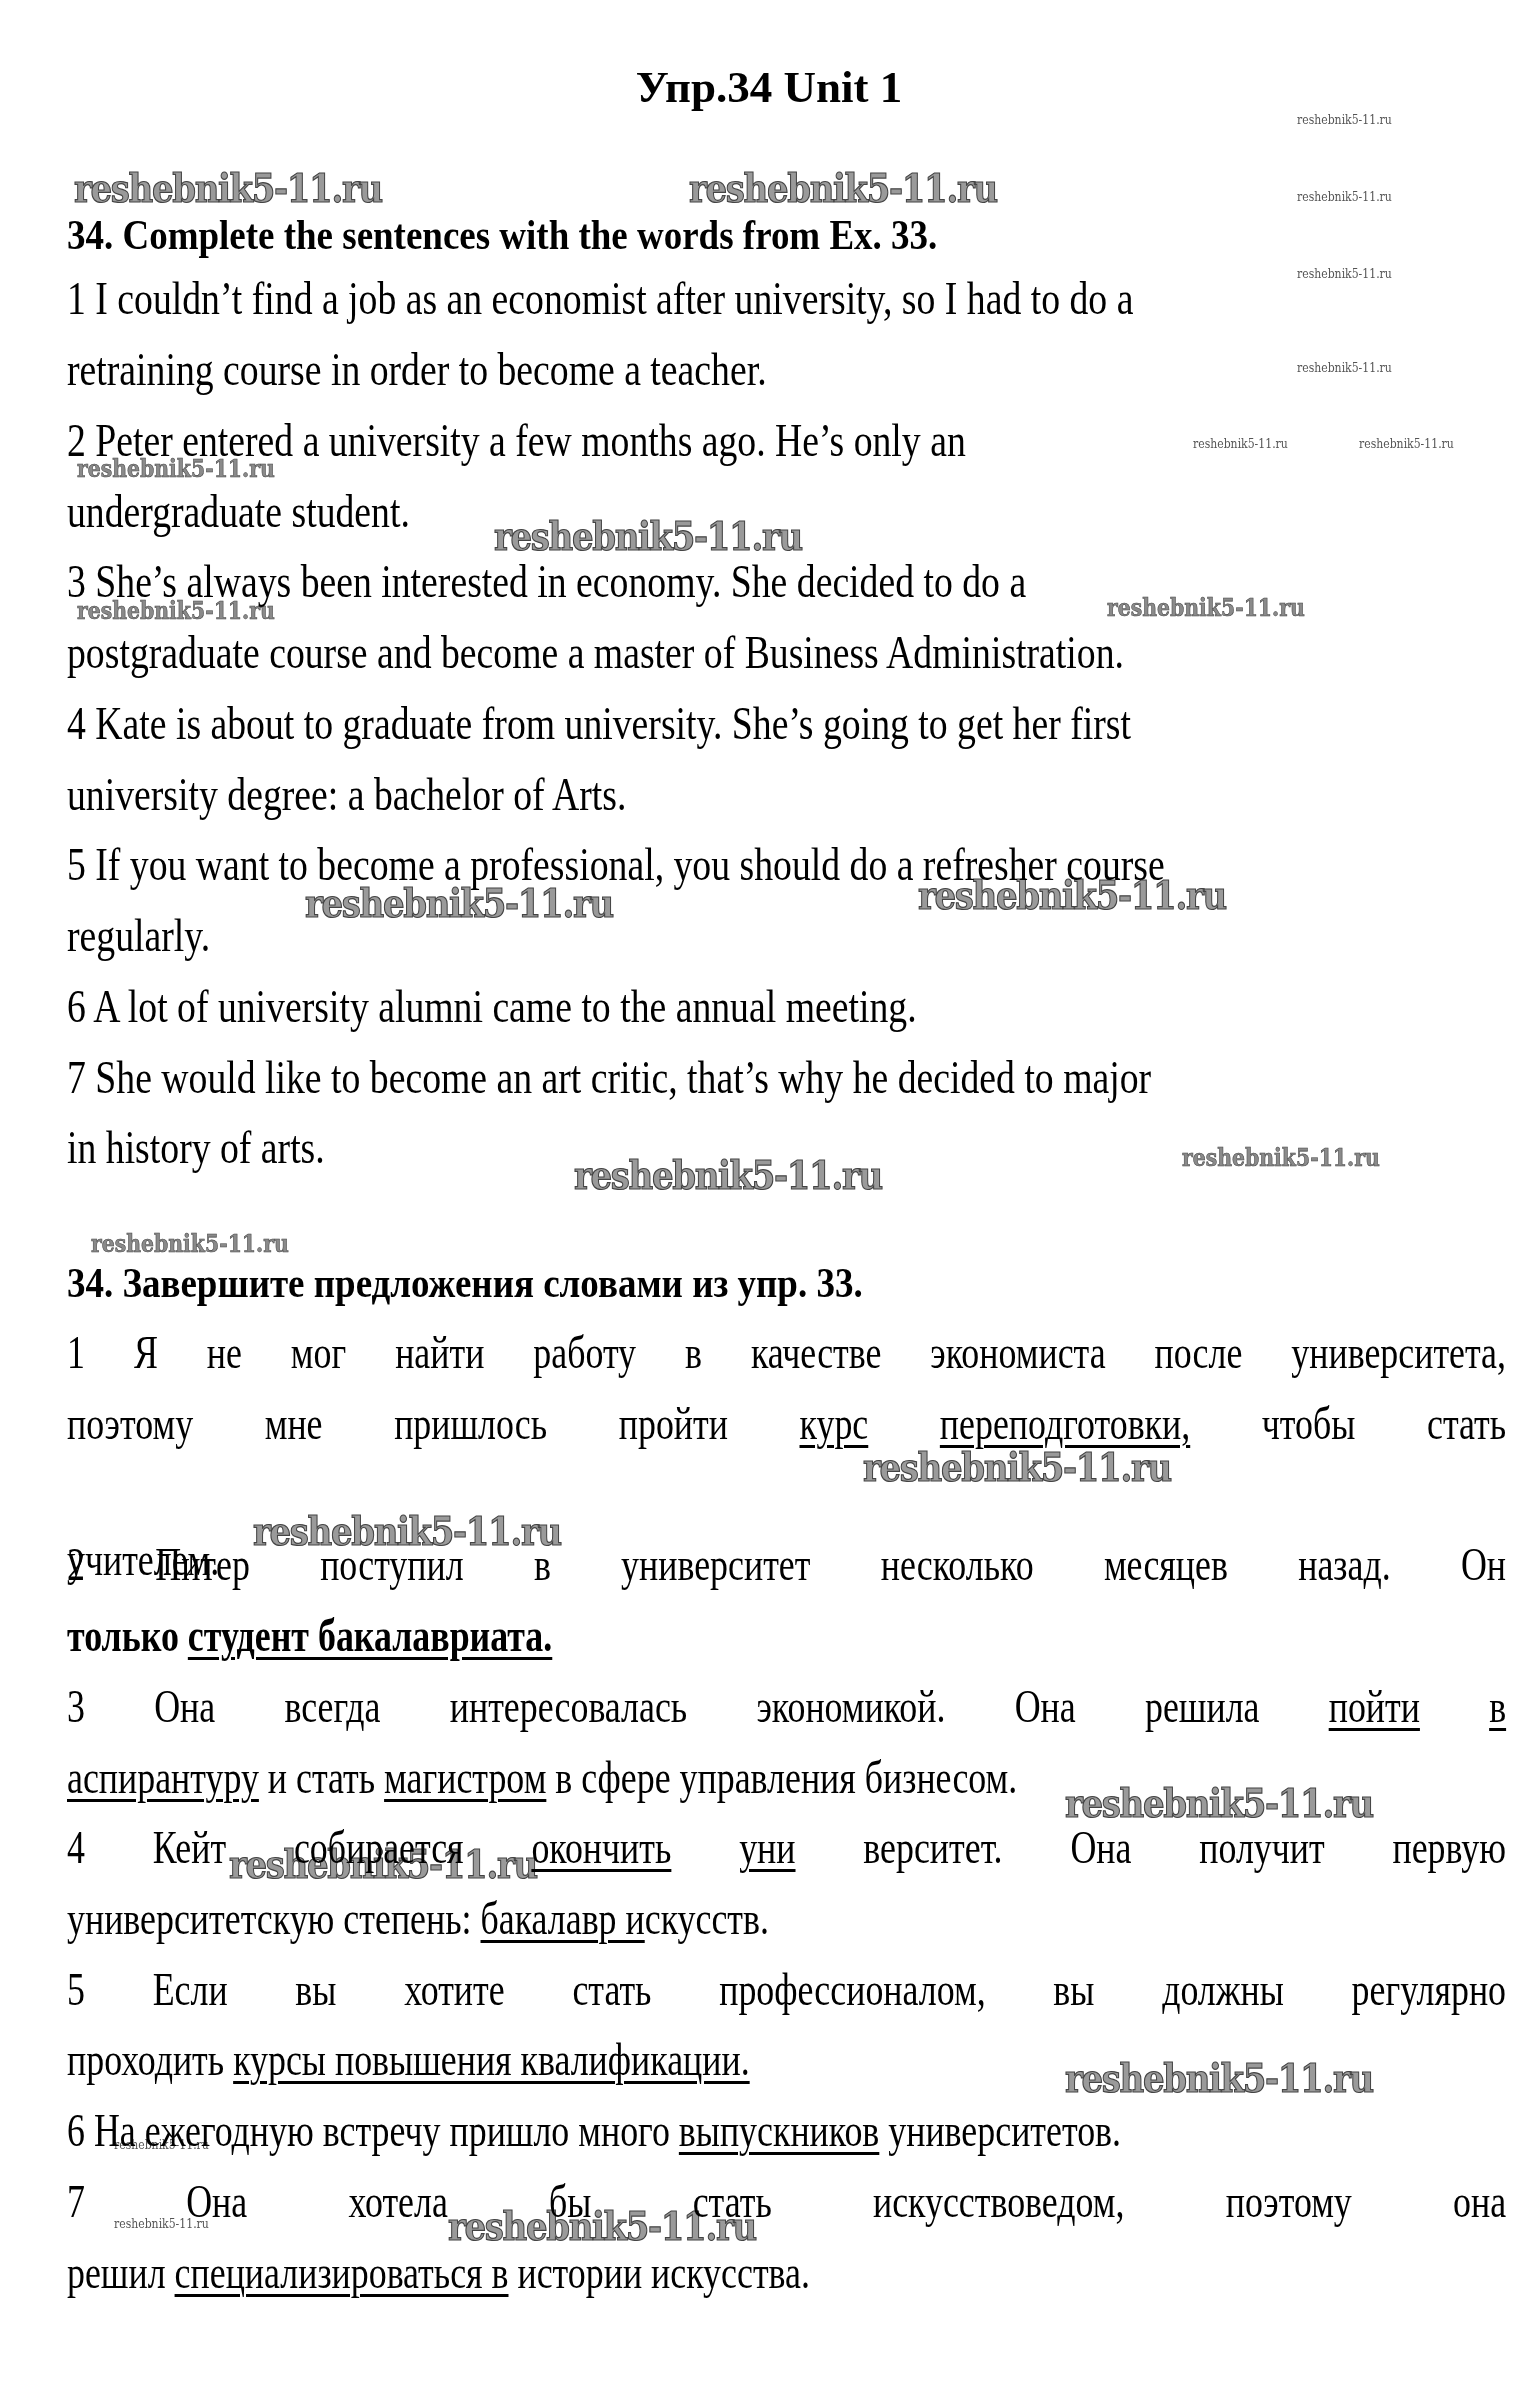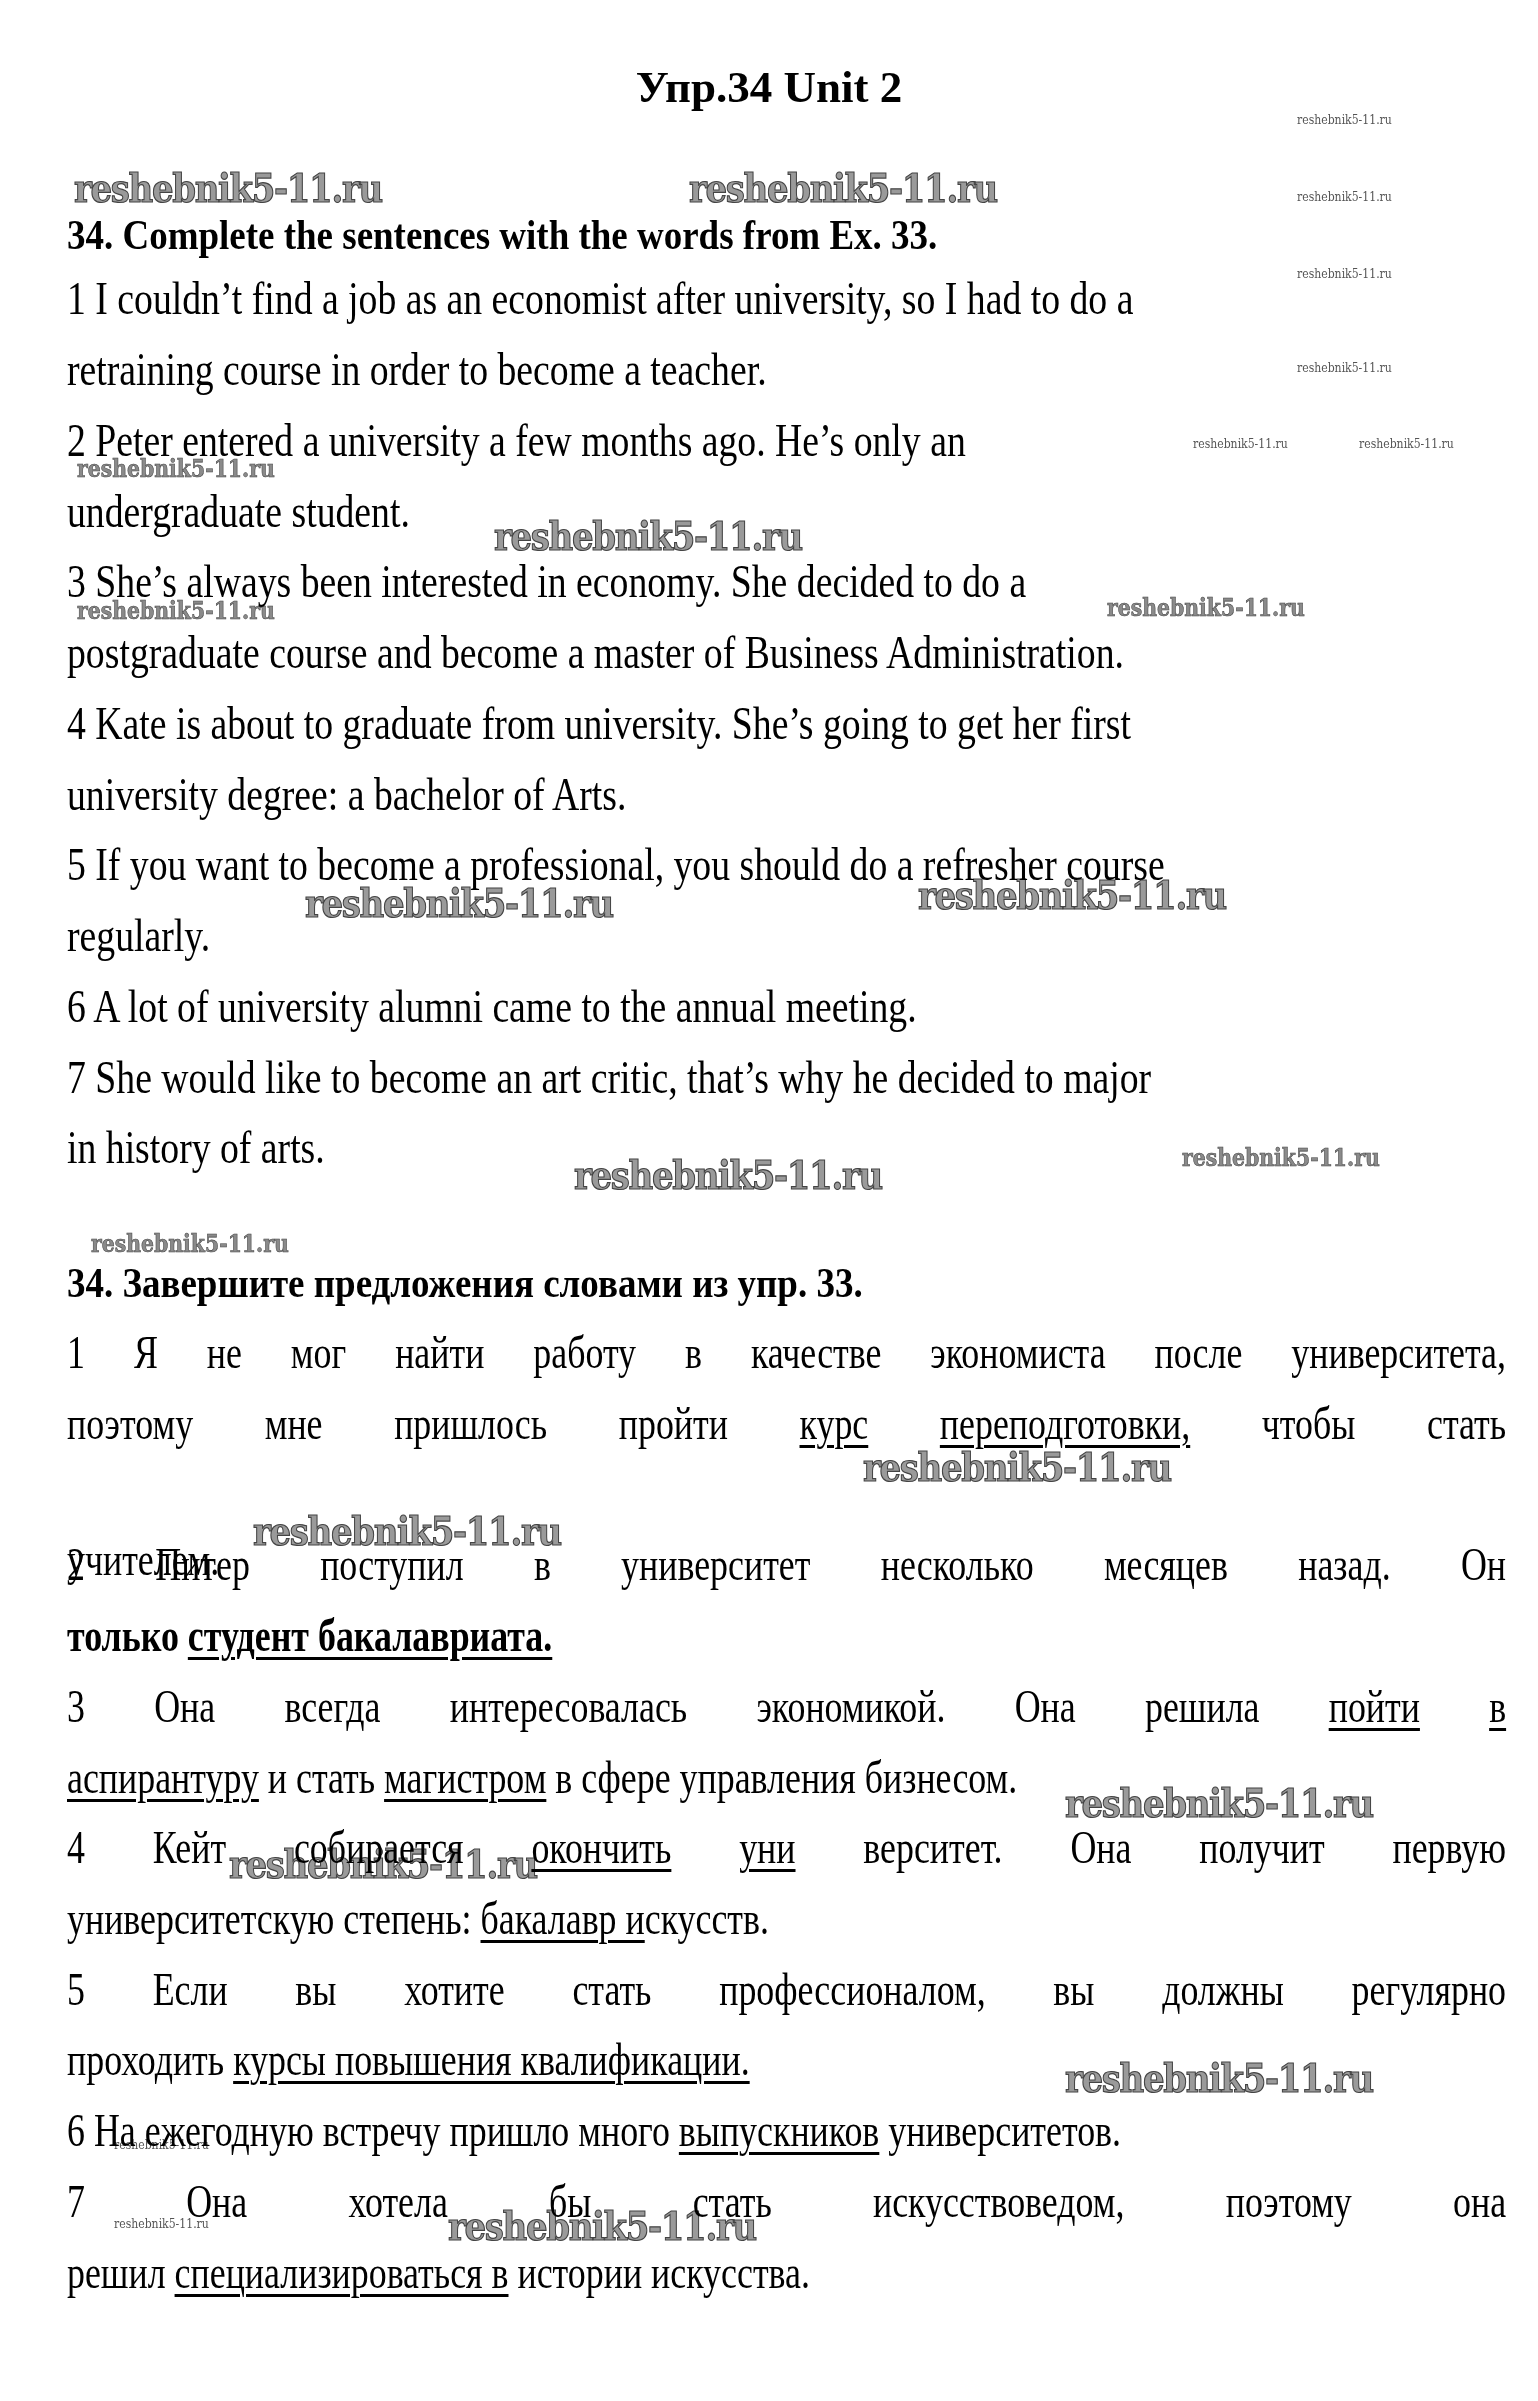--- a/index.html
+++ b/index.html
@@ -22,21 +22,21 @@
               white-space: nowrap; transform: scaleX(0.85); transform-origin: left center; }
   .wm-mid { position: absolute; font-family: "DejaVu Serif", serif; font-weight: bold; font-size: 24px;
             color: #8a8a8a; -webkit-text-stroke: 0.6px #444; white-space: nowrap;
             transform: scaleX(0.85); transform-origin: left center; }
 </style>
 </head>
 <body>
 
 <div class="page">
 
-  <div class="title">Упр.34 Unit 2</div>
+  <div class="title">Упр.34 Unit 1</div>
 
   <div class="wm-small" style="left:1297px;top:112px;">reshebnik5-11.ru</div>
   <div class="wm-big" style="left:74px;top:164px;">reshebnik5-11.ru</div>
   <div class="wm-big" style="left:689px;top:164px;">reshebnik5-11.ru</div>
   <div class="wm-small" style="left:1297px;top:189px;">reshebnik5-11.ru</div>
   <div class="wm-small" style="left:1297px;top:266px;">reshebnik5-11.ru</div>
   <div class="wm-small" style="left:1297px;top:360px;">reshebnik5-11.ru</div>
   <div class="wm-small" style="left:1193px;top:436px;">reshebnik5-11.ru</div>
   <div class="wm-small" style="left:1359px;top:436px;">reshebnik5-11.ru</div>
   <div class="wm-mid" style="left:77px;top:454px;">reshebnik5-11.ru</div>

